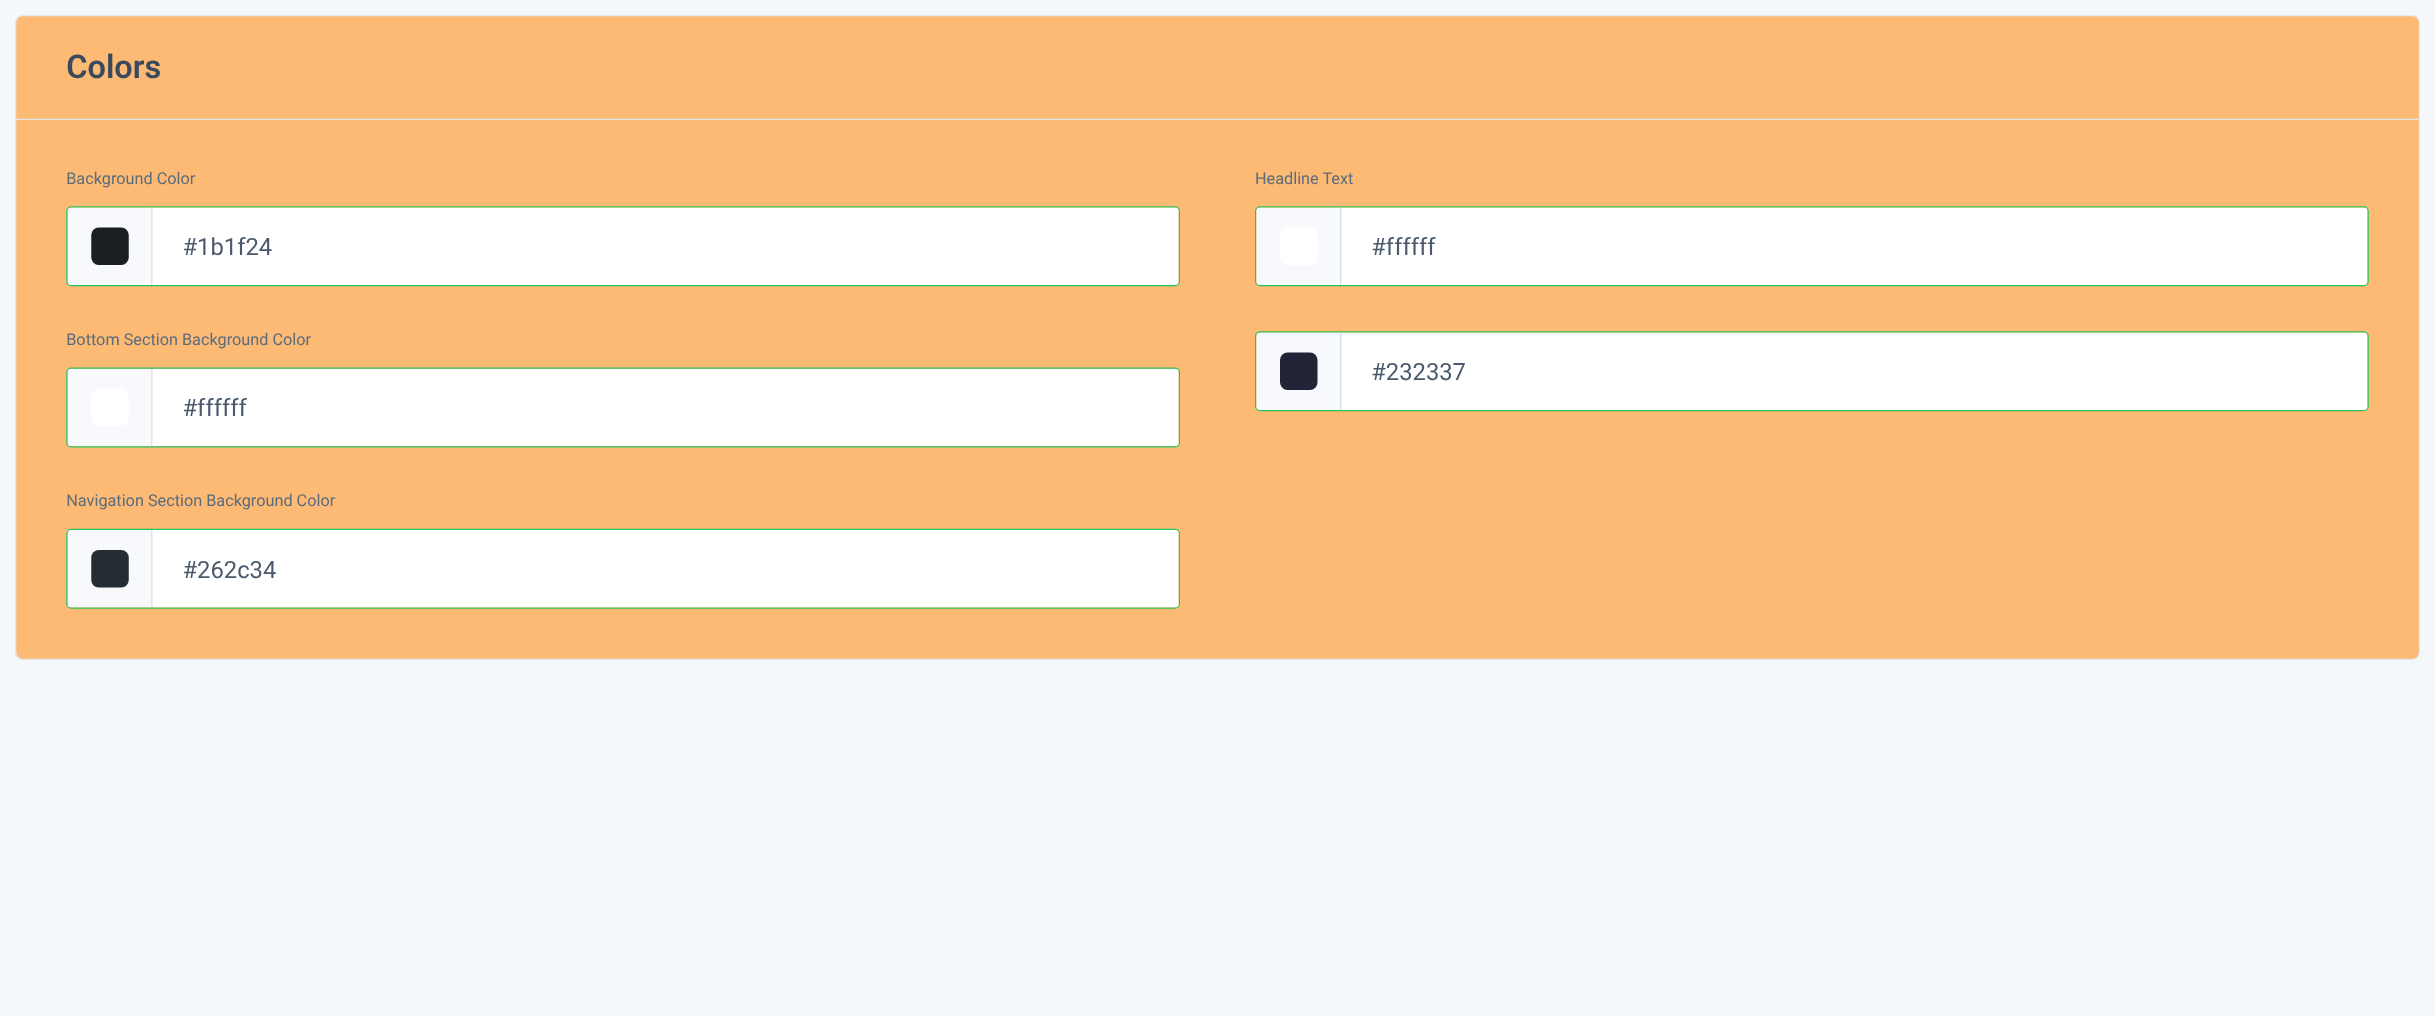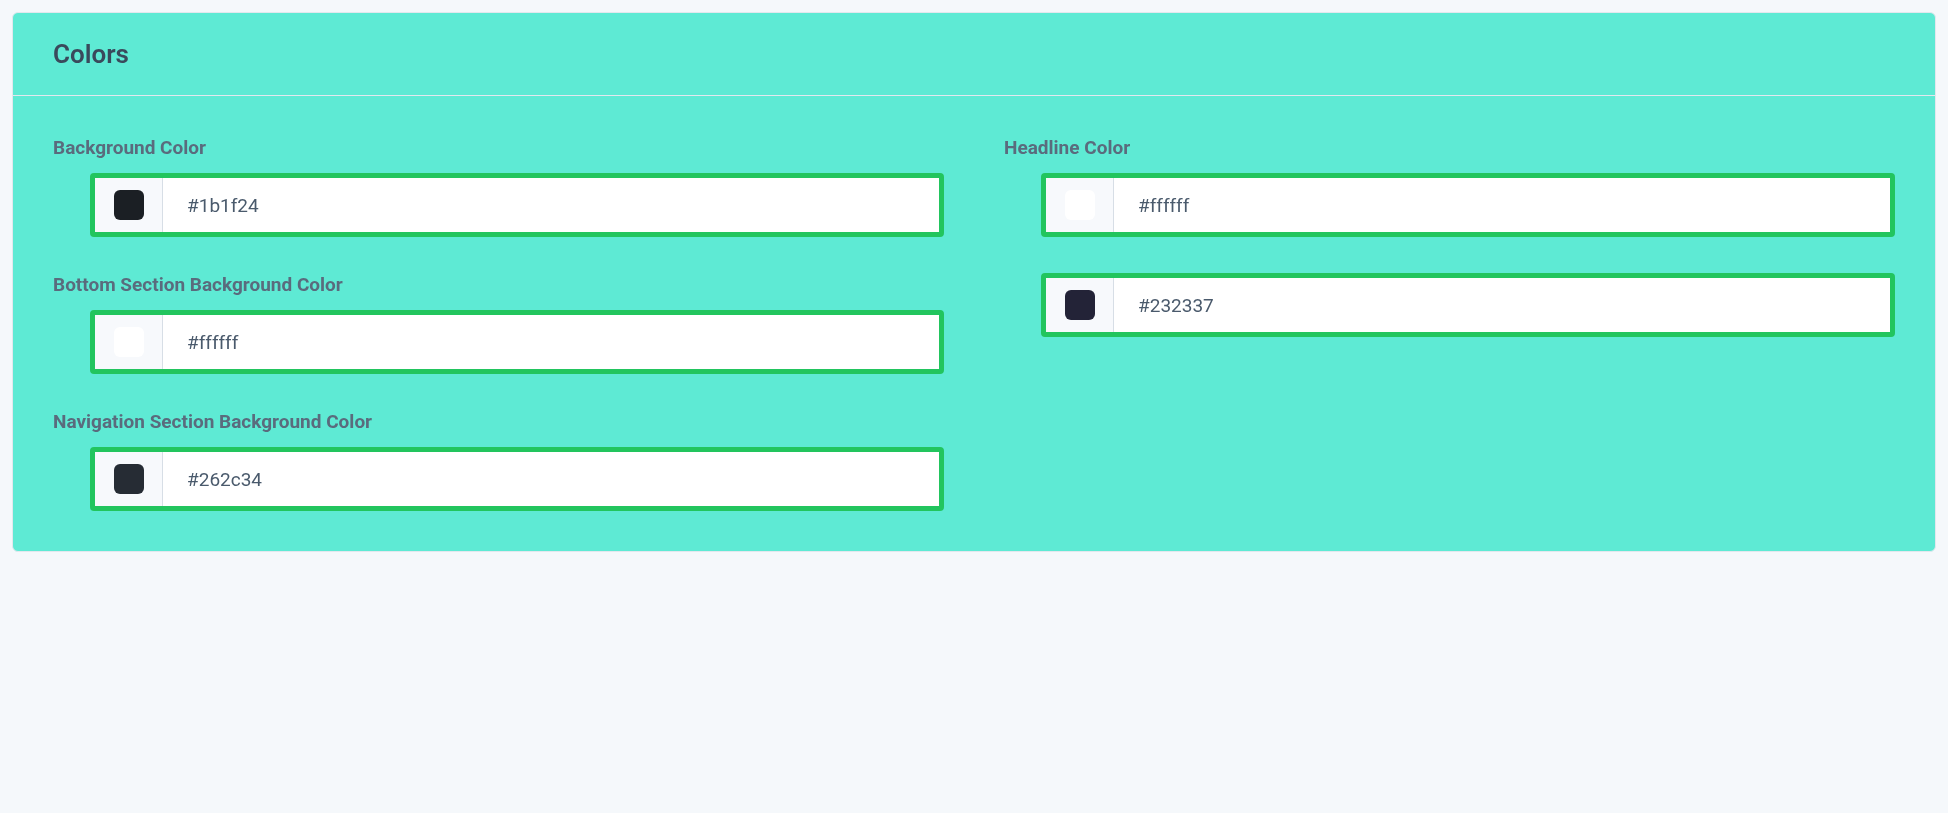--- a/index.html
+++ b/index.html
@@ -6,21 +6,21 @@
       box-sizing: border-box;
       margin: 0;
       padding: 0;
     }
     body {
       font-family: -apple-system, BlinkMacSystemFont, "Segoe UI", Roboto, "Helvetica Neue", Arial, sans-serif;
       background-color: #f5f8fb;
       padding: 12px;
     }
     .card {
-      background-color: #5eead4;
+      background-color: #fdba74;
       border: 1px solid #e3e8ee;
       border-radius: 6px;
       overflow: hidden;
     }
     .card-header {
       padding: 26px 40px;
       border-bottom: 1px solid #e3e8ee;
     }
     .card-title {
       font-size: 26px;
@@ -34,32 +34,31 @@
       display: grid;
       grid-template-columns: 1fr 1fr;
       column-gap: 60px;
       row-gap: 36px;
     }
     .field {
       display: flex;
       flex-direction: column;
     }
     .field-label {
-      font-size: 19px;
+      font-size: 13px;
       color: #5a6b7d;
       margin-bottom: 14px;
-      font-weight: 700;
+      font-weight: 400;
     }
     .color-input-group {
       display: flex;
-      border: 5px solid #22c55e;
+      border: 1px solid #22c55e;
       border-radius: 4px;
       overflow: hidden;
       height: 64px;
-      margin-left: 37px;
     }
     .swatch-wrap {
       width: 68px;
       background-color: #f7f9fc;
       border-right: 1px solid #d7dee6;
       display: flex;
       align-items: center;
       justify-content: center;
       flex-shrink: 0;
     }
@@ -95,21 +94,21 @@
         <div class="color-input-group">
           <div class="swatch-wrap">
             <div class="swatch" style="background-color:#1b1f24;"></div>
           </div>
           <input type="text" class="color-text-input" value="#1b1f24" style="">
         </div>
       </div>
 
 
       <div class="field">
-        <label class="field-label">Headline Color</label>
+        <label class="field-label">Headline Text</label>
         <div class="color-input-group">
           <div class="swatch-wrap">
             <div class="swatch" style="background-color:#ffffff;"></div>
           </div>
           <input type="text" class="color-text-input" value="#ffffff" style="">
         </div>
       </div>
 
       <div class="field">
         <label class="field-label">Bottom Section Background Color</label>

